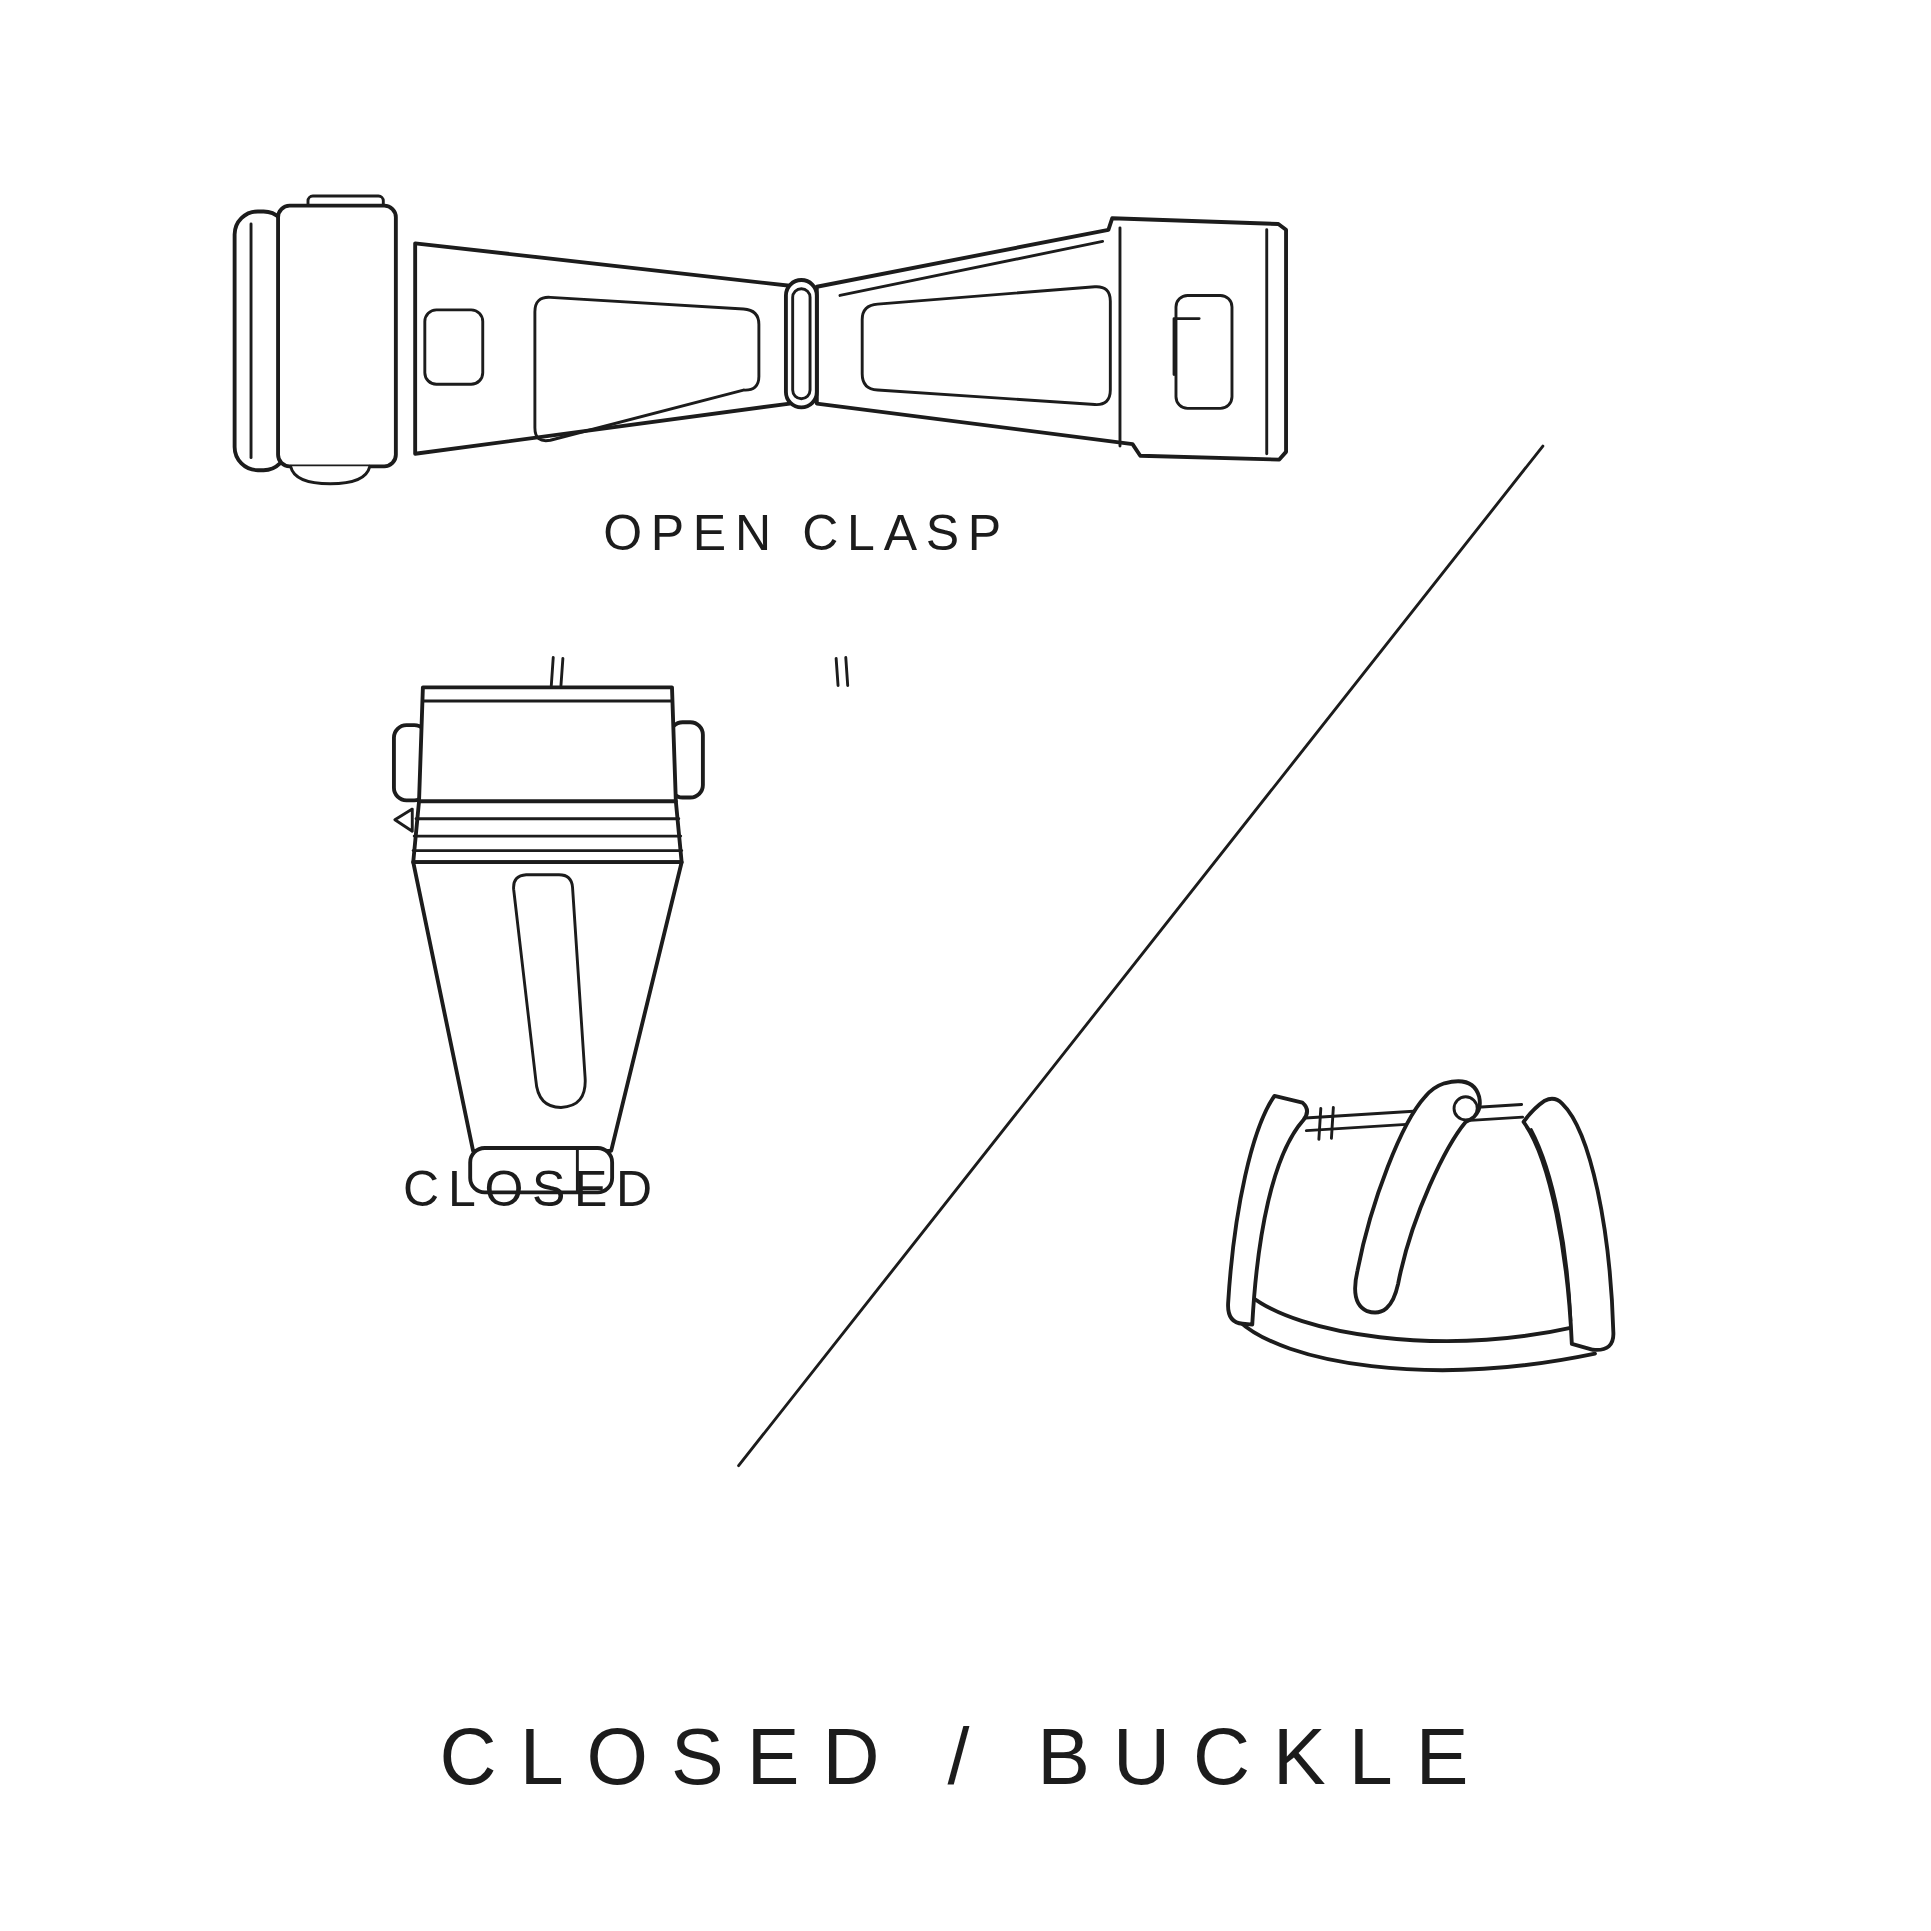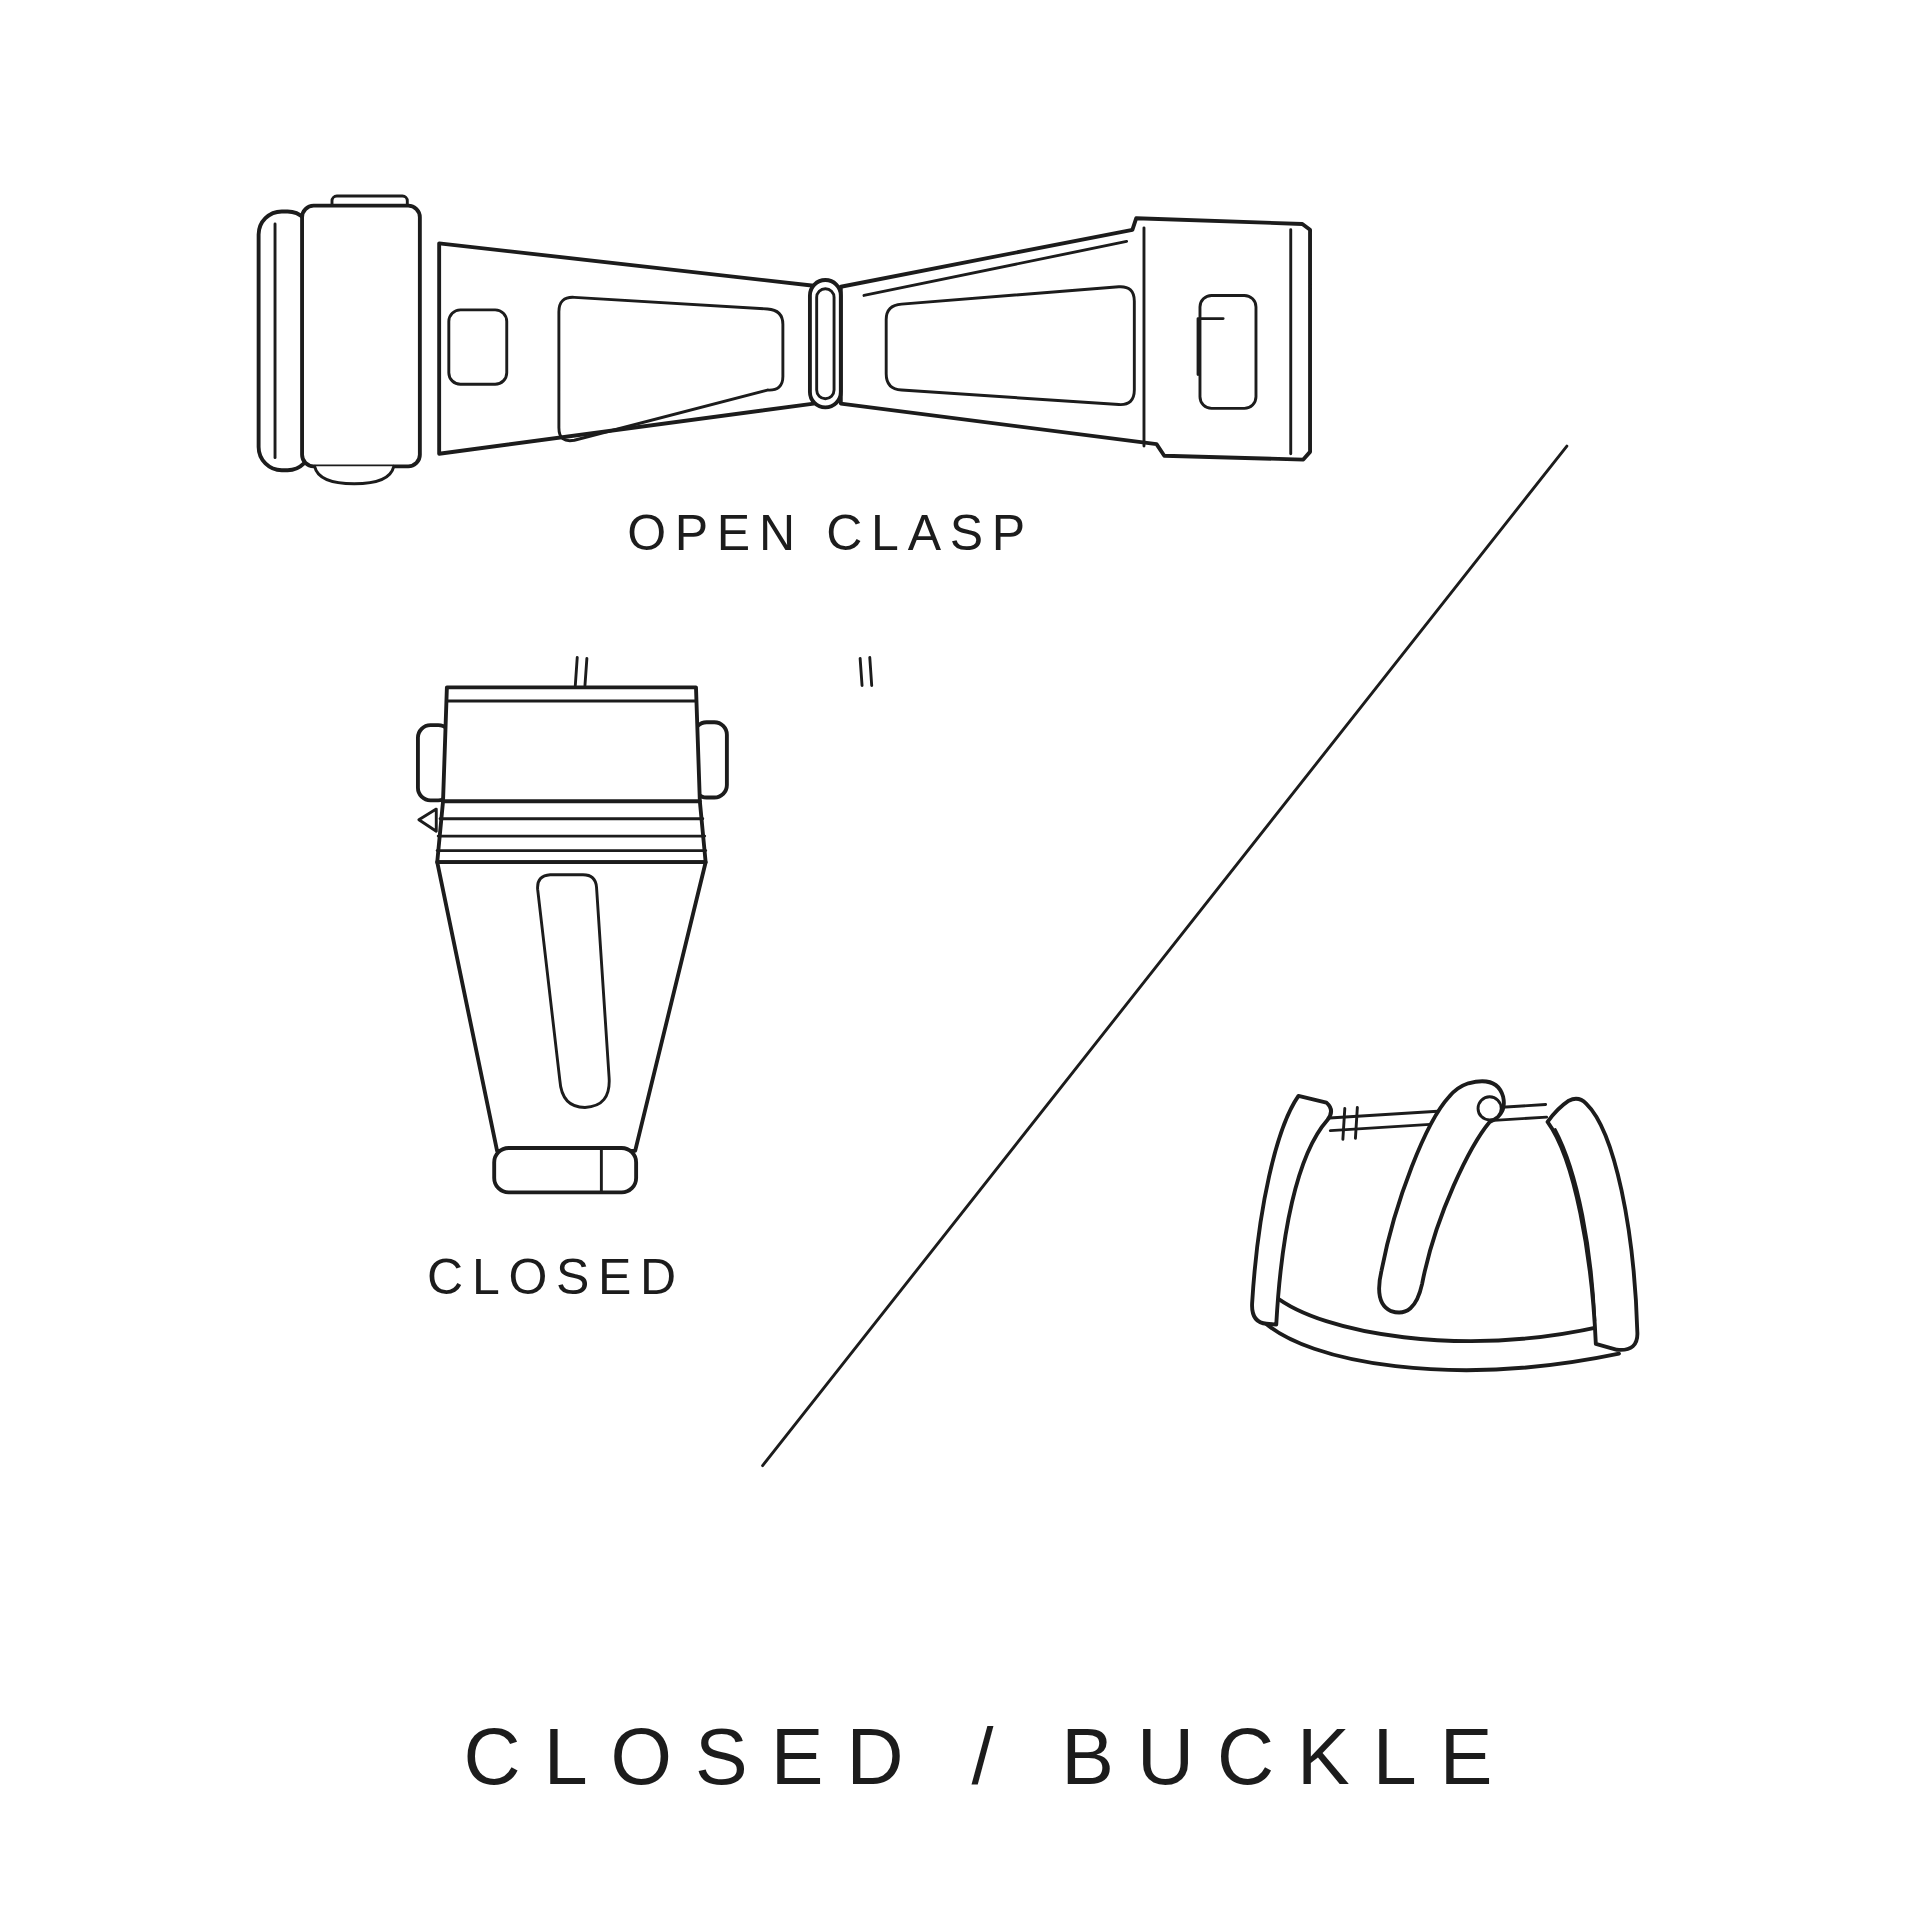--- a/index.html
+++ b/index.html
@@ -4,21 +4,20 @@
 <style>
   * { margin:0; padding:0; box-sizing:border-box; }
   html, body { background: var(--bg, #ffffff); }
   .canvas {
     position: relative;
     width: 1652px;
     height: 1931px;
     background: var(--bg, #ffffff);
     overflow: hidden;
     font-family: "Liberation Sans", sans-serif;
-    margin-left: 24px;
   }
   .canvas svg { position: absolute; left: 0; top: 0; }
   .caption {
     position: absolute;
     text-align: center;
     font-size: 50px;
     letter-spacing: 8.7px;
     font-weight: 400;
     color: var(--text, #1c1c1c);
     white-space: nowrap;
@@ -113,17 +112,17 @@
       <line class="ln thin" x1="1368" y1="1148" x2="1366" y2="1180"></line>
       <line class="ln thin" x1="1381" y1="1147" x2="1379" y2="1179"></line>
 
       <path class="lnf" d="M 1496 1122 Q 1526 1114 1532 1136 Q 1536 1154 1518 1162 C 1498 1186 1462 1258 1448 1330 Q 1440 1366 1416 1358 Q 1398 1350 1406 1316 C 1420 1244 1452 1162 1476 1136 Q 1484 1126 1496 1122 Z"></path>
       <circle class="lnf thin" cx="1518" cy="1148" r="12"></circle>
     </g>
   </svg>
 
   <div class="caption" style="left:517px; top:504px; width:579px;">OPEN CLASP</div>
 
-  <div class="caption" style="left:339px; top:1248px; width:386px;">CLOSED</div>
+  <div class="caption" style="left:339px; top:1160px; width:386px;">CLOSED</div>
 
   <div class="big-title" style="left:193px; top:1711px; width:1545px;">CLOSED / BUCKLE</div>
 </div>
 
 
 </body></html>

